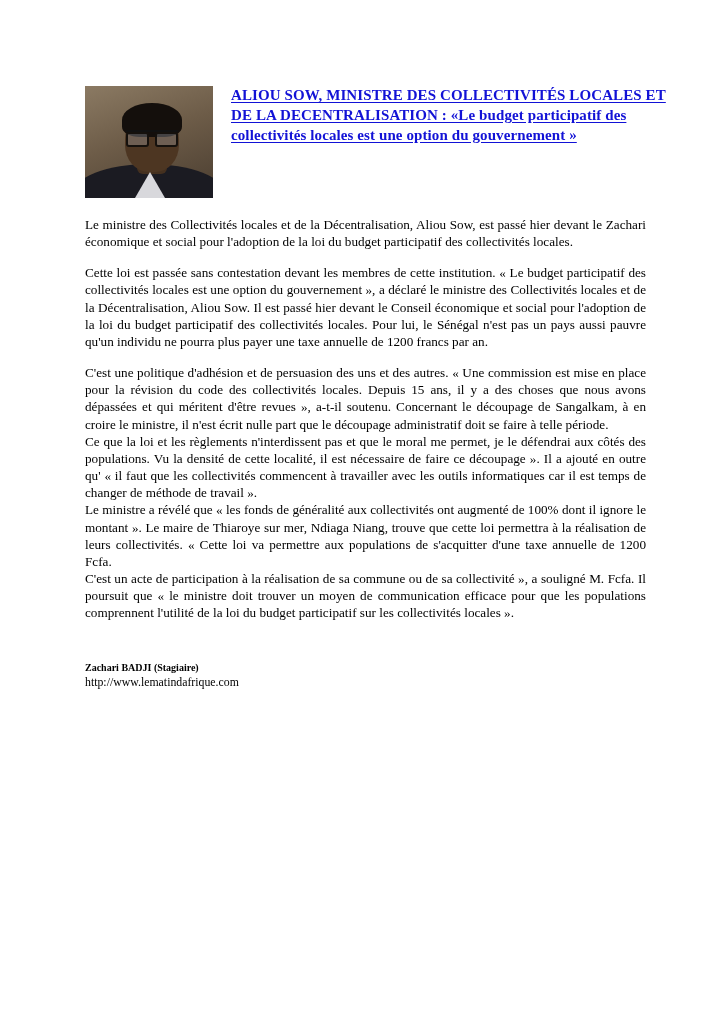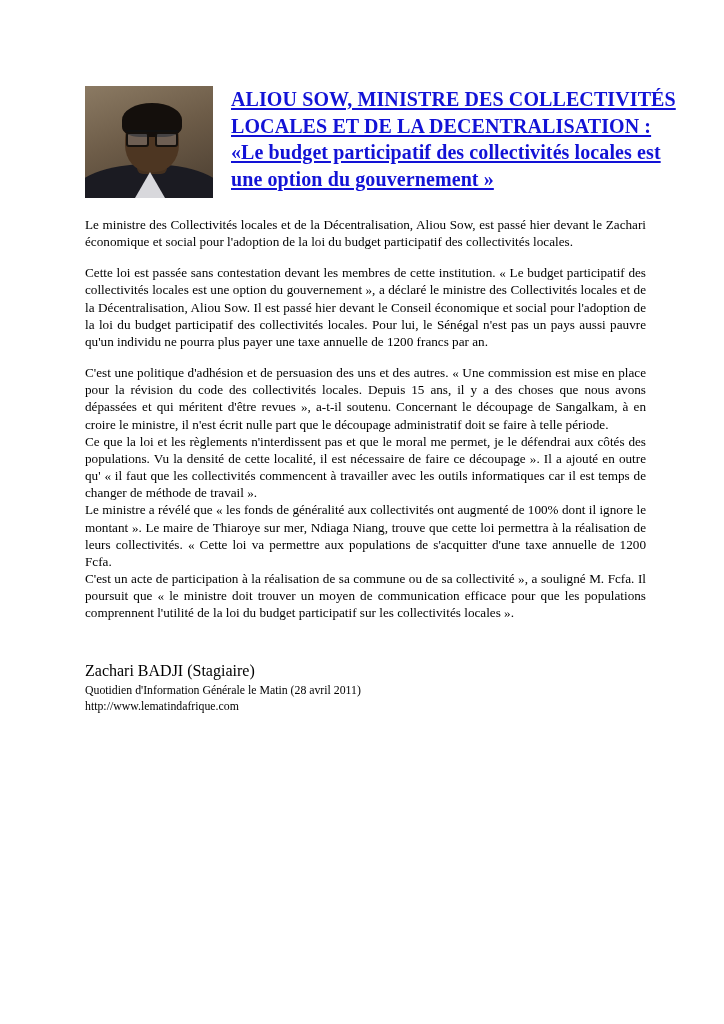--- a/index.html
+++ b/index.html
@@ -93,43 +93,43 @@
     left: 50px; bottom: 0;
     width: 30px; height: 26px;
     background: #d8d8dc;
     transform: rotate(0deg);
     clip-path: polygon(50% 0, 100% 100%, 0 100%);
   }
   .headline {
     flex: 1;
     color: #1212d6;
     font-weight: bold;
-    font-size: 20px;
+    font-size: 15px;
     line-height: 1.33;
     text-decoration: underline;
     text-underline-offset: 2px;
     letter-spacing: 0.1px;
   }
   
   .body-wrap {
     padding: 18px 78px 0 85px;
   }
   p.para {
     margin: 0 0 14px 0;
     font-size: 13.2px;
     line-height: 1.30;
     text-align: justify;
   }
   p.tight {
     margin-bottom: 0;
   }
   .signature {
     margin-top: 40px;
-    font-size: 16px;
-    font-weight: normal;
+    font-size: 10px;
+    font-weight: bold;
     line-height: 1.3;
   }
   .source {
     font-size: 11.8px;
     line-height: 1.35;
     margin-top: 1px;
   }
   .source div { white-space: nowrap; }
 </style>
 </head>
@@ -153,18 +153,17 @@
   <div class="body-wrap">
     <p class="para">Le ministre des Collectivités locales et de la Décentralisation, Aliou Sow, est passé  hier devant le  Zachari économique et social pour l'adoption de la loi du budget participatif des collectivités locales.</p>
     <p class="para">Cette loi est passée sans contestation devant les membres de cette institution. « Le budget participatif des collectivités locales est une option du gouvernement », a déclaré le ministre des Collectivités locales et de la Décentralisation, Aliou Sow. Il est passé hier devant le Conseil économique et social pour l'adoption de la loi du budget participatif des collectivités locales. Pour lui, le Sénégal n'est pas un pays aussi pauvre qu'un individu ne pourra plus payer une taxe annuelle de 1200 francs par an.</p>
     <p class="para tight">C'est une politique d'adhésion et de persuasion des uns et des autres. « Une commission est mise en place pour la révision du code des collectivités locales. Depuis 15 ans, il y a des choses que nous avons dépassées et qui méritent d'être revues », a-t-il soutenu. Concernant le découpage de Sangalkam, à en croire le ministre, il n'est écrit nulle part que le découpage administratif doit se faire à telle période.</p>
     <p class="para tight">Ce que la loi et les règlements n'interdissent pas et que le moral me permet, je le défendrai aux côtés des populations. Vu la densité de cette localité, il est nécessaire de faire ce découpage ». Il a ajouté en outre qu' « il faut que les collectivités commencent à travailler avec les outils informatiques car il est temps de changer de méthode de travail ».</p>
     <p class="para tight">Le ministre a révélé que « les  fonds de généralité aux collectivités ont augmenté de 100% dont il ignore le montant ». Le maire de Thiaroye sur mer, Ndiaga Niang, trouve que cette loi permettra à la réalisation de leurs collectivités. « Cette loi va permettre aux populations de s'acquitter d'une taxe annuelle de 1200 Fcfa.</p>
     <p class="para">C'est un acte de participation à la réalisation de sa commune ou de sa collectivité », a souligné M. Fcfa. Il poursuit que « le ministre doit  trouver un moyen de communication efficace pour  que  les  populations  comprennent  l'utilité  de  la  loi  du  budget  participatif  sur  les collectivités locales ».</p>
 
     <div class="signature">Zachari BADJI (Stagiaire)</div>
     <div class="source">
-      <div>Quotidien d'Information Générale le Matin (28 avril 2011)</div>
       <div>http://www.lematindafrique.com</div>
     </div>
   </div>
 
 </div>
 
 </body></html>

